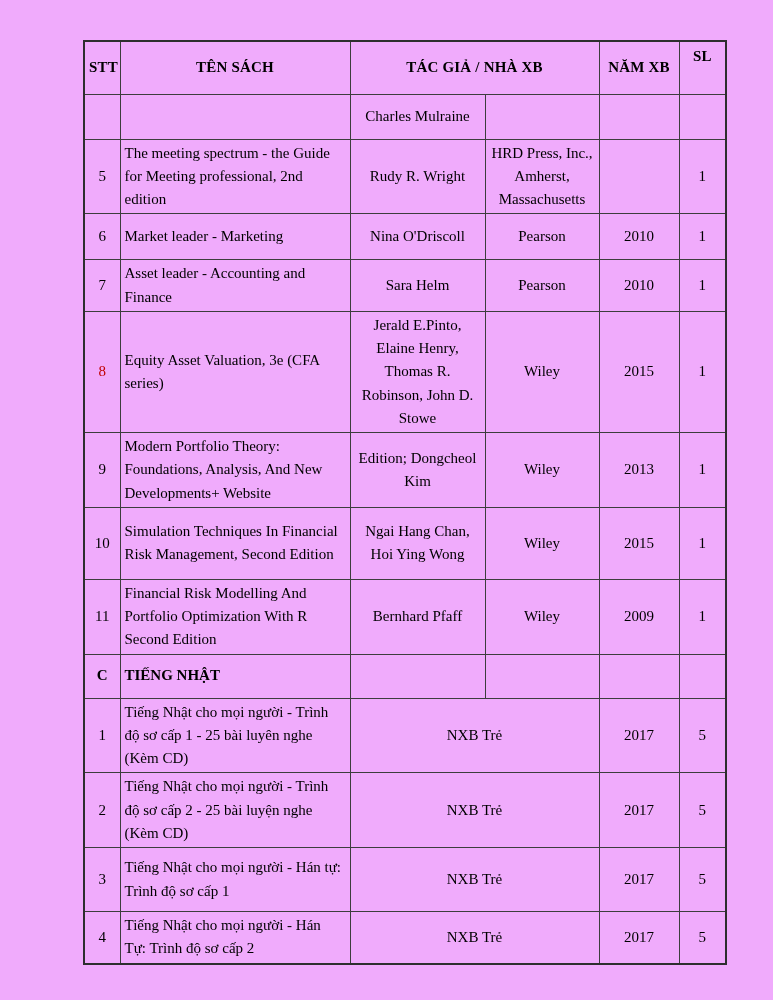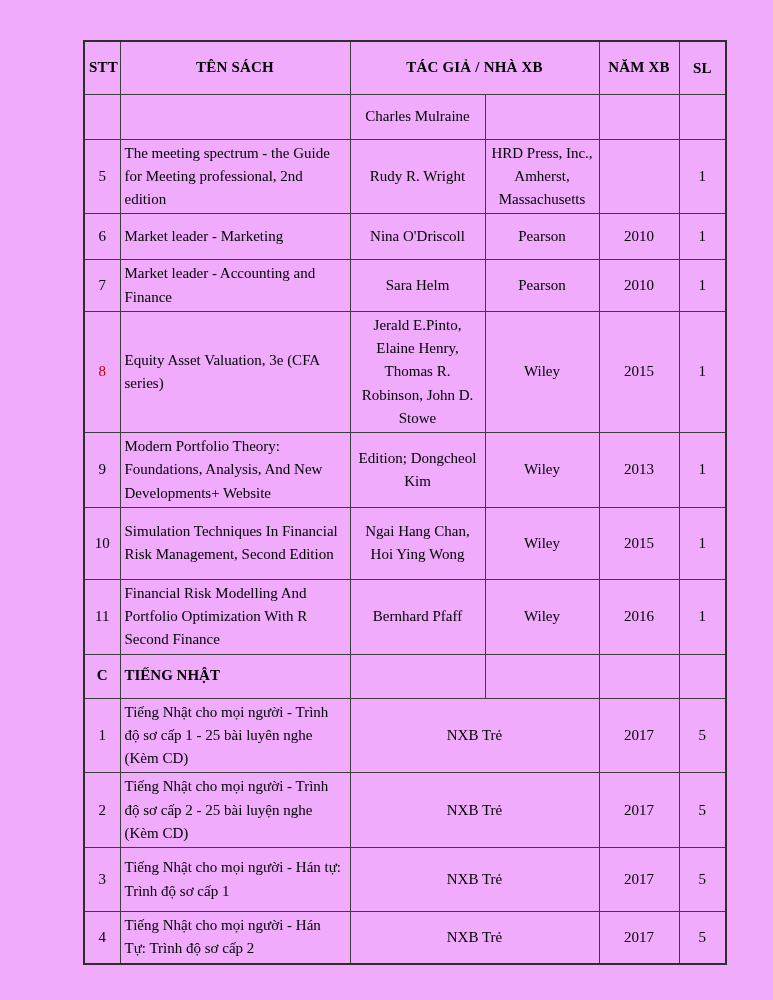--- a/index.html
+++ b/index.html
@@ -34,21 +34,21 @@
   }
   .book-table thead tr { height: 53px; }
   .book-table th {
     font-weight: bold;
     text-align: center;
     font-size: 15px;
     letter-spacing: 0.2px;
   }
   .book-table th.th-sl {
     vertical-align: top;
-    padding-top: 18px;
+    padding-top: 6px;
     margin-top: 19px;
   }
   .book-table td { line-height: 1.55; }
   .c-stt, .c-author, .c-pub, .c-year, .c-qty { text-align: center; }
   .c-title {
     text-align: left;
     padding-left: 6px;
     padding-right: 5px;
     margin-left: 8px;
   }
@@ -98,21 +98,21 @@
         <tr style="height: 46px;">
           <td class="c-stt">6</td>
           <td class="c-title">Market leader - Marketing</td>
           <td class="c-author">Nina O'Driscoll</td>
           <td class="c-pub">Pearson</td>
           <td class="c-year">2010</td>
           <td class="c-qty">1</td>
         </tr>
         <tr style="height: 50px;">
           <td class="c-stt">7</td>
-          <td class="c-title">Market leader - Accounting and Finance</td>
+          <td class="c-title">Asset leader - Accounting and Finance</td>
           <td class="c-author">Sara Helm</td>
           <td class="c-pub">Pearson</td>
           <td class="c-year">2010</td>
           <td class="c-qty">1</td>
         </tr>
         <tr style="height: 112px;">
           <td class="c-stt red">8</td>
           <td class="c-title">Equity Asset Valuation, 3e (CFA series)</td>
           <td class="c-author">Jerald E.Pinto, Elaine Henry, Thomas R. Robinson, John D. Stowe</td>
           <td class="c-pub">Wiley</td>
@@ -130,24 +130,24 @@
         <tr style="height: 72px;">
           <td class="c-stt">10</td>
           <td class="c-title">Simulation Techniques In Financial Risk Management, Second Edition</td>
           <td class="c-author">Ngai Hang Chan, Hoi Ying Wong</td>
           <td class="c-pub">Wiley</td>
           <td class="c-year">2015</td>
           <td class="c-qty">1</td>
         </tr>
         <tr style="height: 73px;">
           <td class="c-stt">11</td>
-          <td class="c-title">Financial Risk Modelling And Portfolio Optimization With R Second Finance</td>
+          <td class="c-title">Financial Risk Modelling And Portfolio Optimization With R Second Edition</td>
           <td class="c-author">Bernhard Pfaff</td>
           <td class="c-pub">Wiley</td>
-          <td class="c-year">2016</td>
+          <td class="c-year">2009</td>
           <td class="c-qty">1</td>
         </tr>
         <tr style="height: 44px;">
           <td class="c-stt bold">C</td>
           <td class="c-title bold">TIẾNG NHẬT</td>
           <td class="c-author"></td>
           <td class="c-pub"></td>
           <td class="c-year"></td>
           <td class="c-qty"></td>
         </tr>

